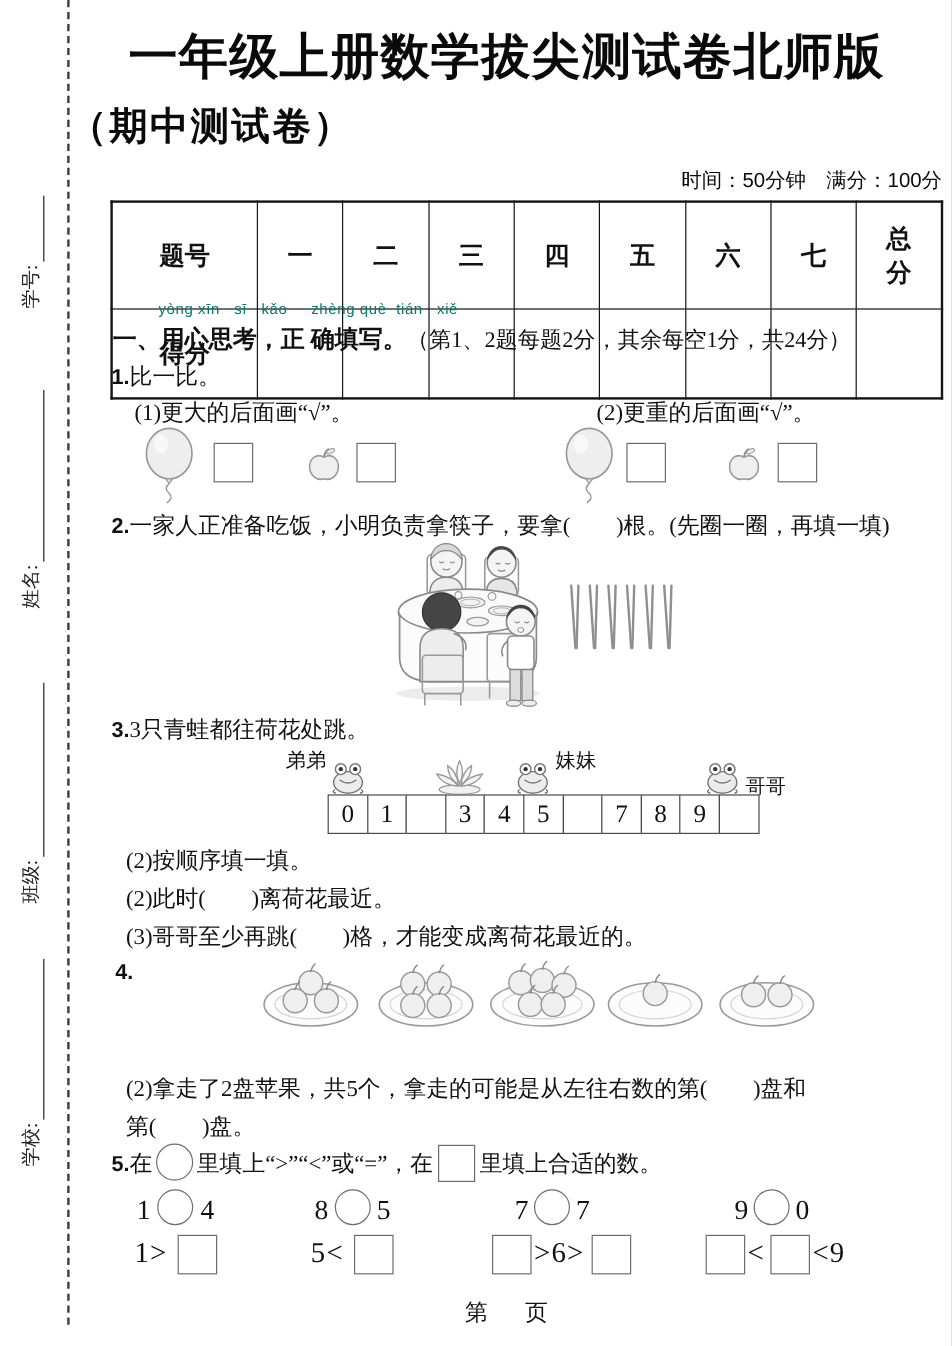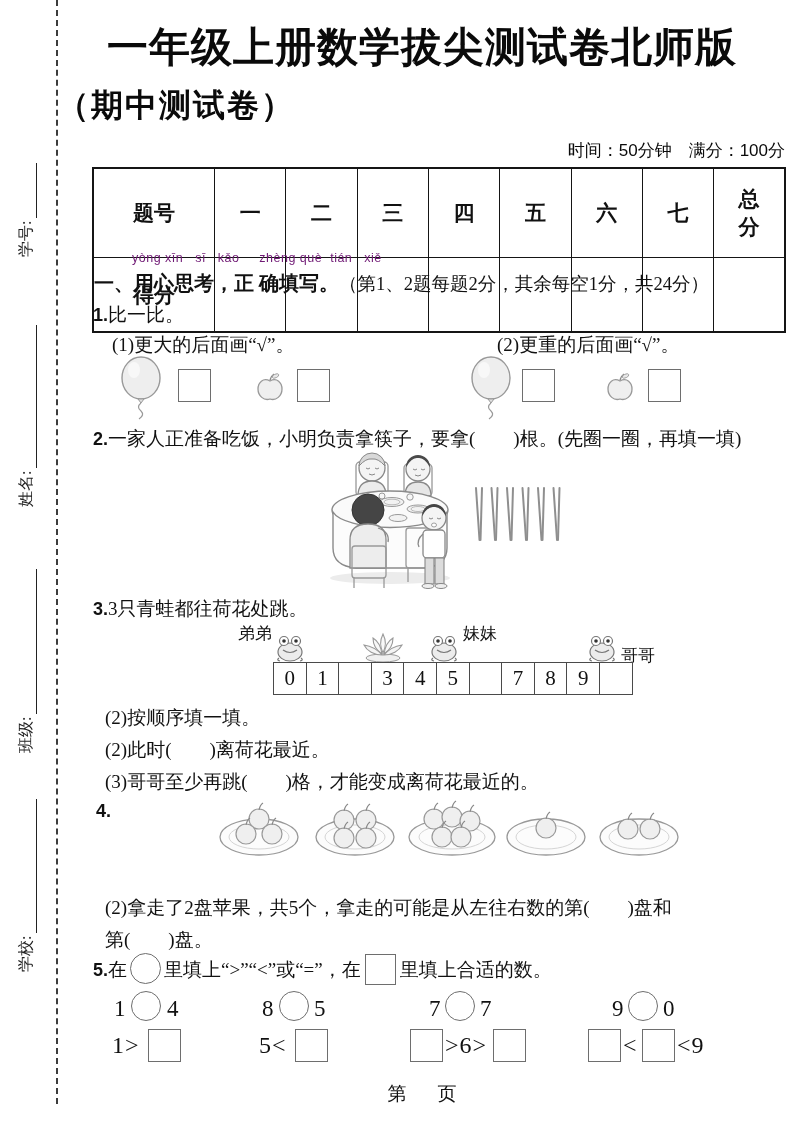--- a/index.html
+++ b/index.html
@@ -27,21 +27,21 @@
   table.score{position:absolute;left:92px;top:167px;width:694px;border-collapse:collapse;
         table-layout:fixed;border:2px solid #151515;font-size:21px;}
   table.score td{border:1px solid #151515;text-align:center;padding:16px;margin-left:31px;}
   table.score tr:first-child td{height:37px;}
   table.score tr:last-child td{height:41px;}
   .thead{font-weight:600;}
 
   
   .t{position:absolute;font-size:19px;line-height:1.25;white-space:nowrap;}
   .pinyin{position:absolute;left:132px;top:251px;font-family:"Liberation Sans",sans-serif;
-          font-size:12.5px;color:#701a75;white-space:pre;letter-spacing:.5px;}
+          font-size:12.5px;color:#0f766e;white-space:pre;letter-spacing:.5px;}
   .sec-bold{font-weight:bold;font-size:20px;}
   .qnum{font-family:"Liberation Sans",sans-serif;font-weight:bold;font-size:18px;}
 
   
   .ans-box{position:absolute;width:33px;height:33px;border:1.5px solid #6e6e6e;background:#fff;box-sizing:border-box;}
   .cmp-circle{position:absolute;width:30px;height:30px;border:1.6px solid #6e6e6e;border-radius:50%;box-sizing:border-box;}
   .inline-circle{display:inline-block;width:29px;height:29px;border:1.6px solid #6e6e6e;border-radius:50%;
                  vertical-align:-8px;margin:0 3px;}
   .inline-box{display:inline-block;width:31px;height:31px;border:1.5px solid #6e6e6e;
               vertical-align:-9px;margin:0 4px;box-sizing:border-box;}

